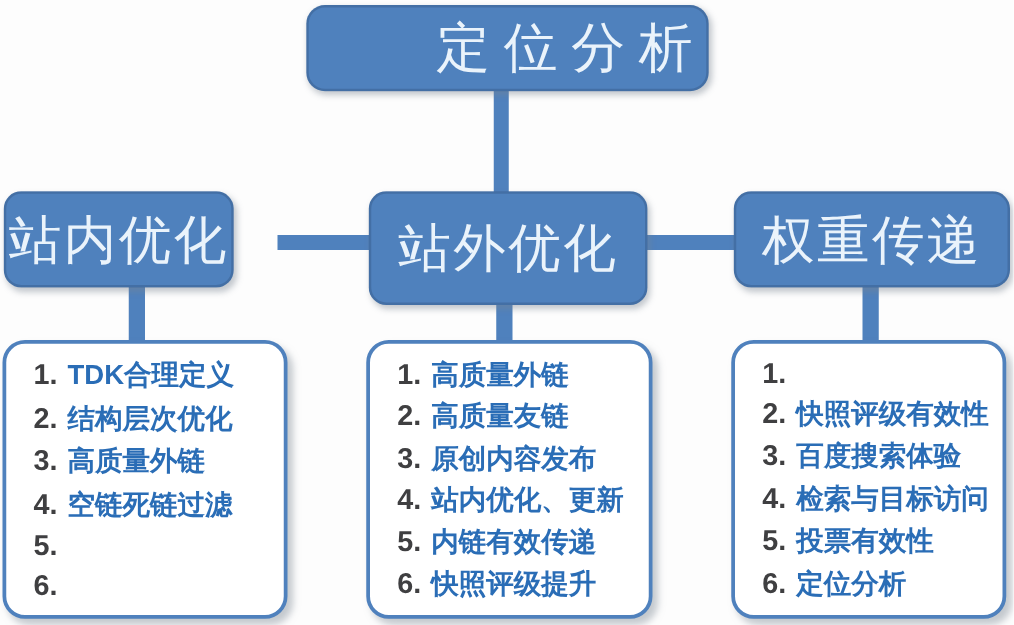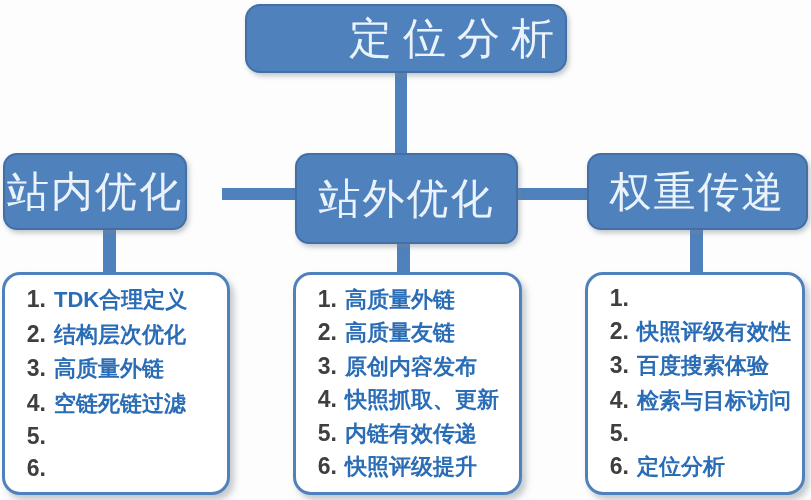--- a/index.html
+++ b/index.html
@@ -99,21 +99,21 @@
     <div class="item">
       <span class="num">2.</span>
       <span class="txt">高质量友链</span>
     </div>
     <div class="item">
       <span class="num">3.</span>
       <span class="txt">原创内容发布</span>
     </div>
     <div class="item">
       <span class="num">4.</span>
-      <span class="txt">快照抓取、更新</span>
+      <span class="txt">站内优化、更新</span>
     </div>
     <div class="item">
       <span class="num">5.</span>
       <span class="txt">内链有效传递</span>
     </div>
     <div class="item">
       <span class="num">6.</span>
       <span class="txt">快照评级提升</span>
     </div>
   </div>
@@ -129,20 +129,21 @@
     <div class="item">
       <span class="num">3.</span>
       <span class="txt">百度搜索体验</span>
     </div>
     <div class="item">
       <span class="num">4.</span>
       <span class="txt">检索与目标访问</span>
     </div>
     <div class="item">
       <span class="num">5.</span>
+      <span class="txt">投票有效性</span>
     </div>
     <div class="item">
       <span class="num">6.</span>
       <span class="txt">定位分析</span>
     </div>
   </div>
 
 </div>
 
 </body></html>

